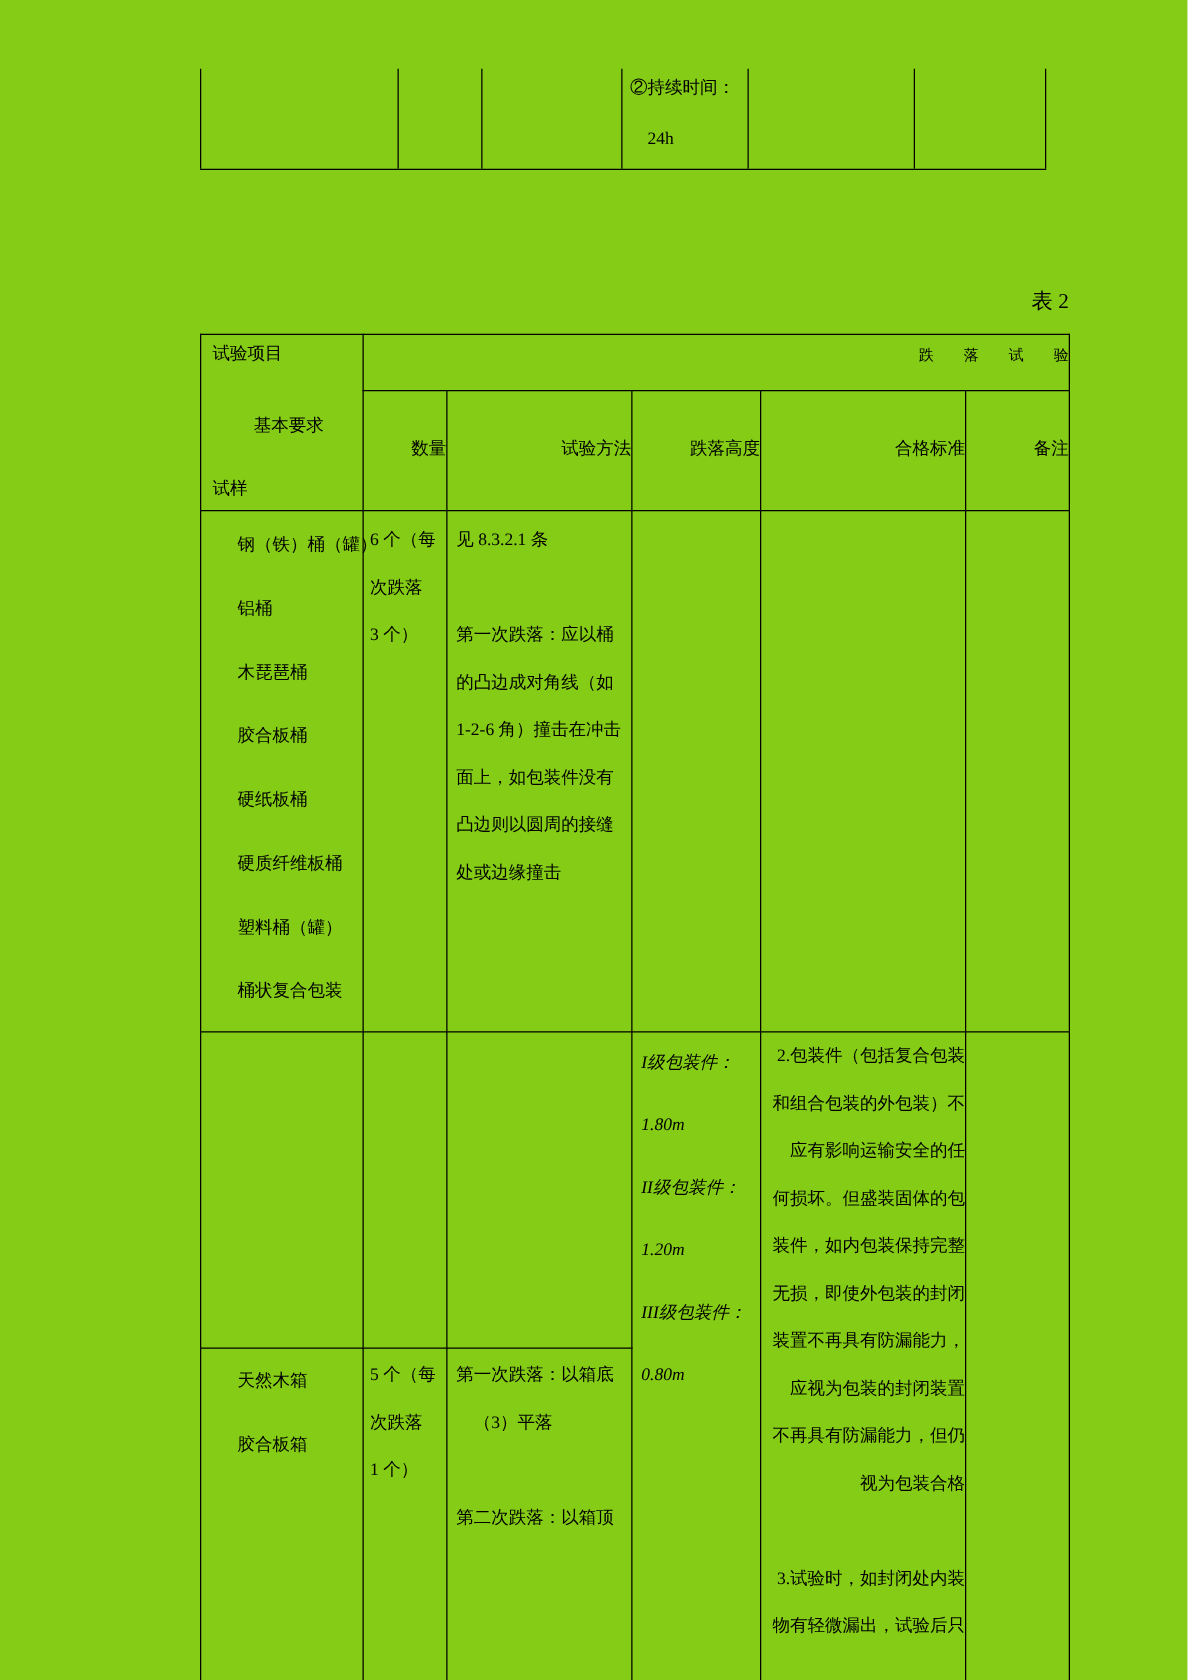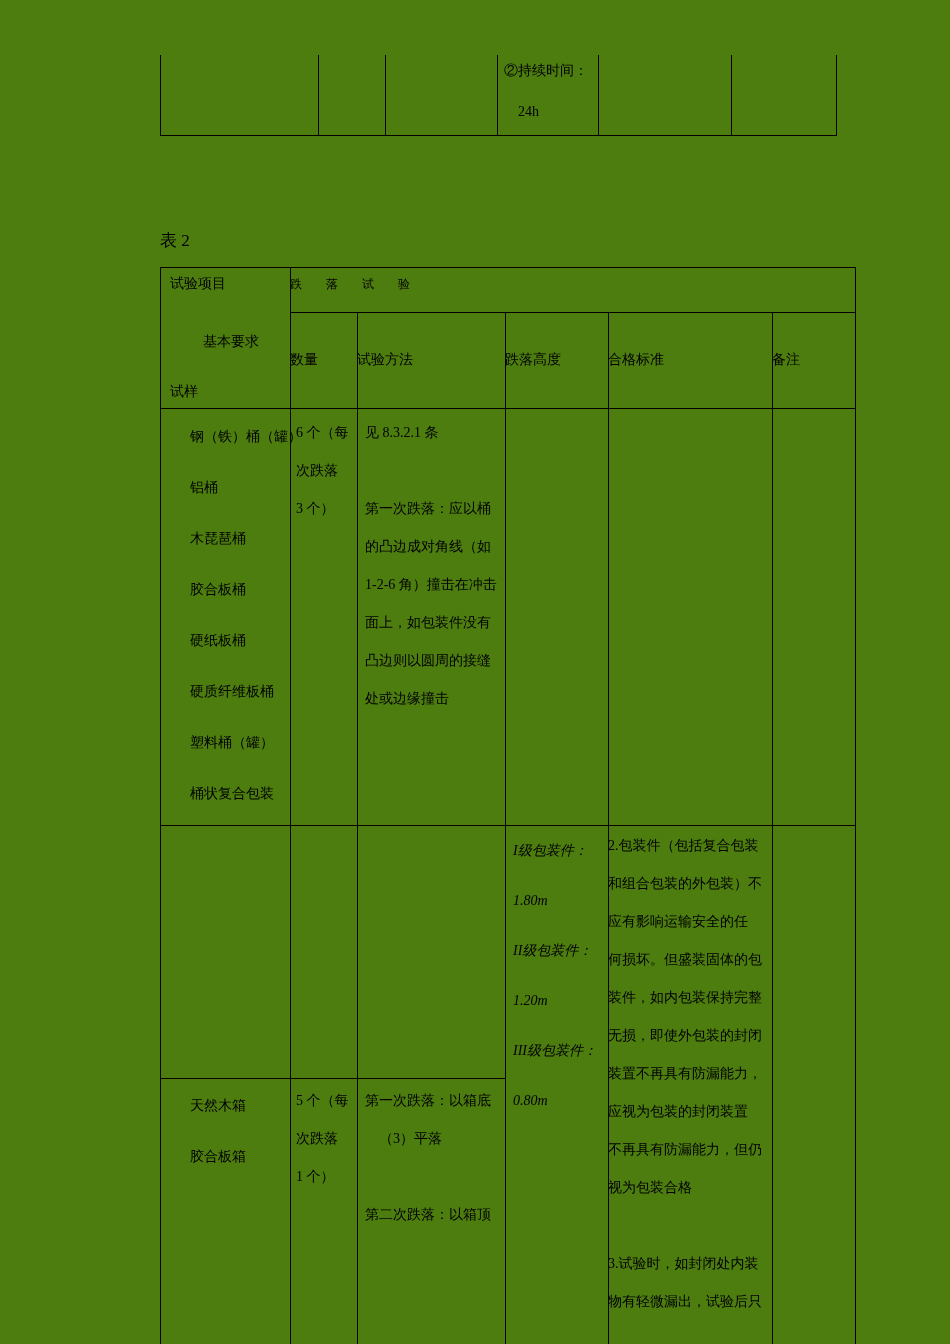--- a/index.html
+++ b/index.html
@@ -1,33 +1,33 @@
 <!DOCTYPE html>
 <html><head>
 <meta charset="utf-8">
 <style>
   html,body { margin:0; padding:0; background:#ffffff; }
   .page {
     position:relative;
     width:950px; height:1344px;
-    background:#4d7c0f;
+    background:#84cc16;
     color:#000000;
     font-family:"Liberation Serif","DejaVu Serif",serif;
     overflow:hidden;
   }
   .vline { position:absolute; width:1px; background:#000000; }
   .hline { position:absolute; height:1px; background:#000000; }
   .txt {
     position:absolute;
     font-size:14px;
     line-height:38px;
     white-space:pre;
     color:#000000;
   }
-  .center { text-align:left; }
+  .center { text-align:right; }
   .lh20 { line-height:20px; }
   .lh26 { line-height:26px; }
   .lh31 { line-height:31px; }
   .lh50 { line-height:50px;font-style:italic; }
   .lh53 { line-height:51px;margin-left:20px; }
   .fs17 { font-size:17px; }
   .fs19 { font-size:12px; }
 </style>
 </head>
 <body>

